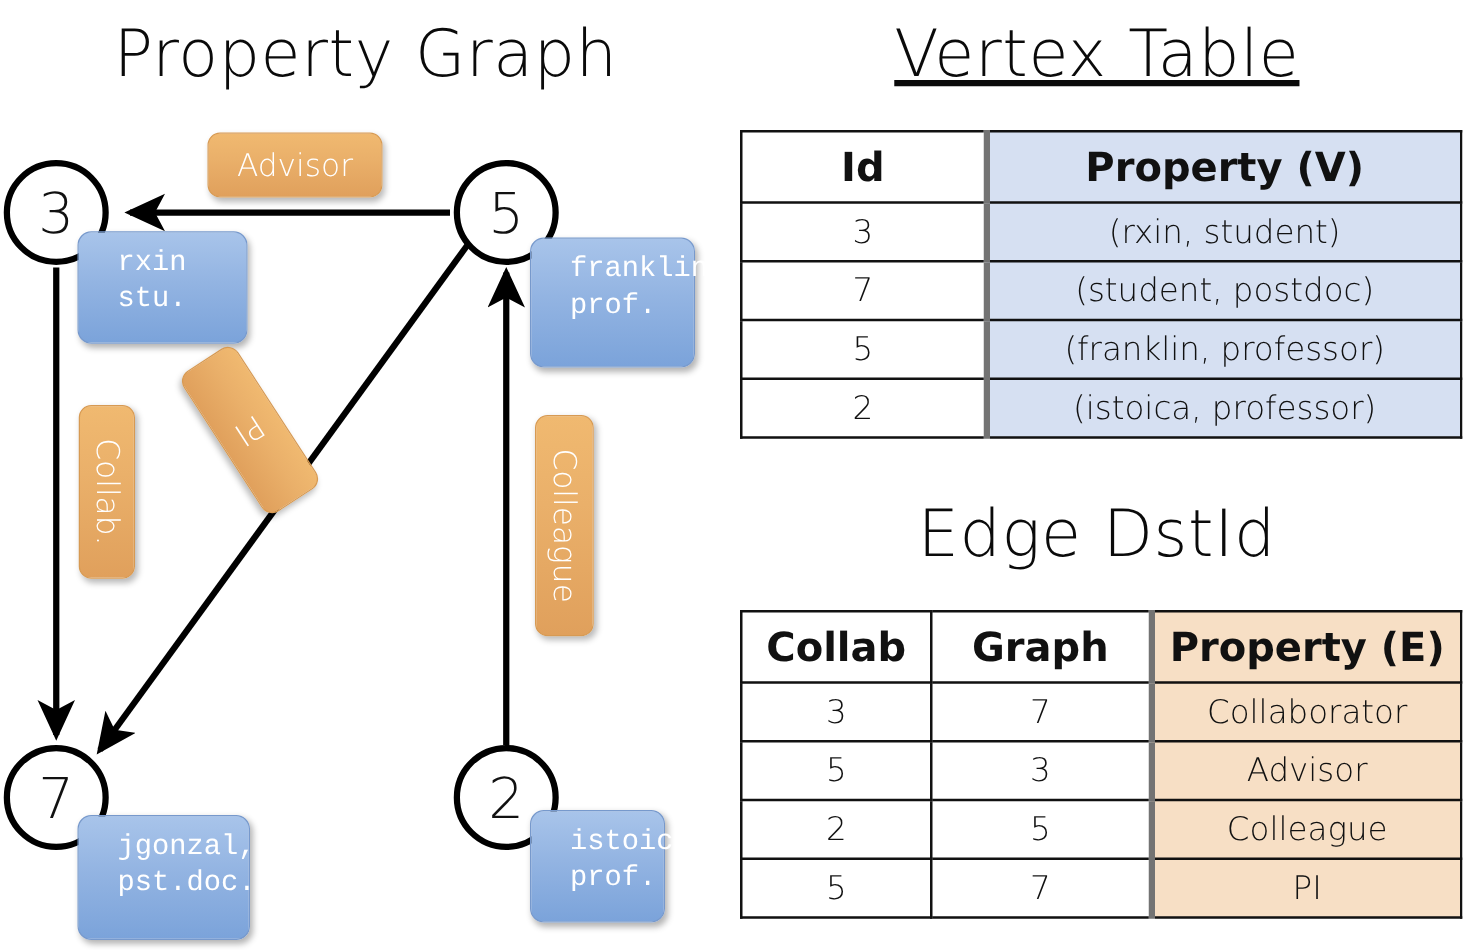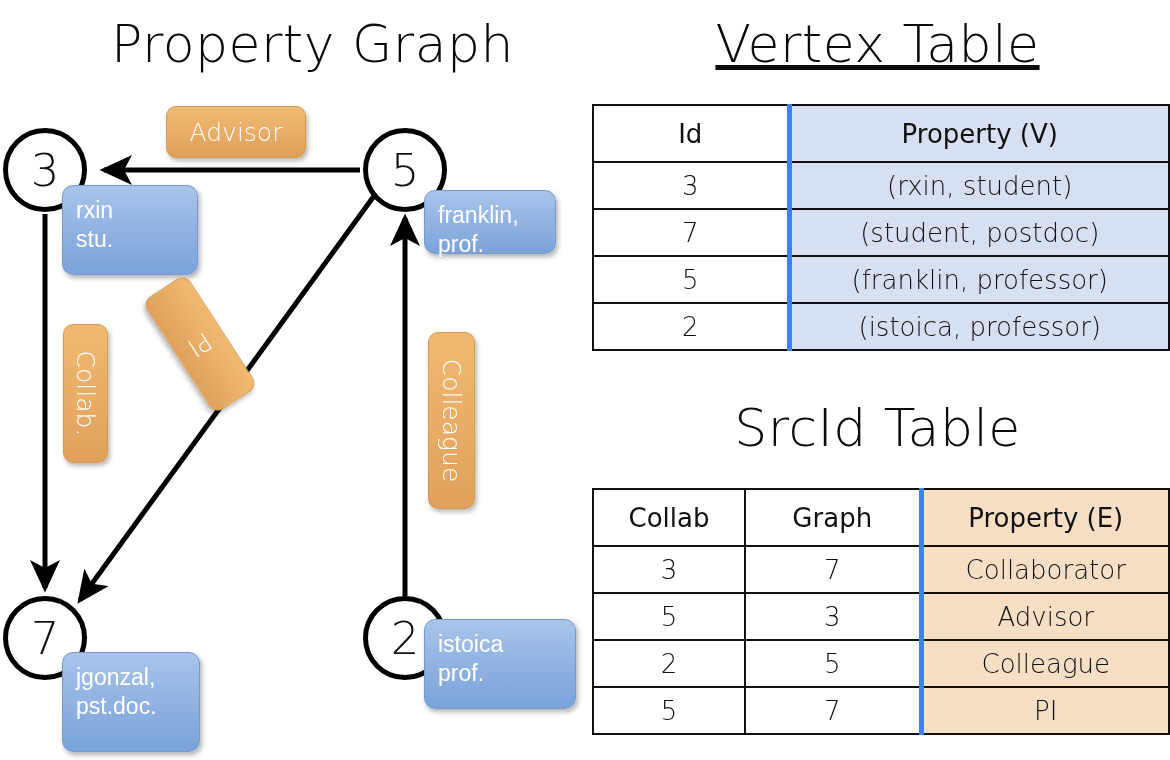--- a/index.html
+++ b/index.html
@@ -20,21 +20,21 @@
   .title {
     position: absolute;
     font-family: "DejaVu Sans", sans-serif;
     font-weight: 300;
     font-size: 52px;
     letter-spacing: 0.5px;
     color: #0a0a0a;
     white-space: nowrap;
     text-align: center;
   }
-  #title-property-graph { left: 0px;   top: 14px;  width: 585px; margin-left: 20px; }
+  #title-property-graph { left: 0px;   top: 14px;  width: 585px; }
   #title-vertex-table   { left: 585px; top: 14px;  width: 585px; text-decoration: underline; }
   #title-edge-table     { left: 585px; top: 398px; width: 585px; }
 
   
   #graph-panel {
     position: absolute;
     left: 0; top: 0;
     width: 585px; height: 760px;
   }
   #graph-svg {
@@ -66,32 +66,32 @@
   #node-2 { left: 363px; top: 596px; }
 
   
   .prop-box {
     position: absolute;
     border-radius: 11px;
     background: linear-gradient(to bottom, #a8c4ea 0%, #93b4e2 45%, #7ba3da 100%);
     border: 1px solid #7799cc;
     box-shadow: 2px 3px 5px rgba(0,0,0,0.30);
     color: #ffffff;
-    font-family: Liberation Sans, sans-serif;
+    font-family: Liberation Mono, monospace;
     font-weight: 300;
     font-size: 23px;
     line-height: 1.28;
-    padding: 10px 0 10px 13px;
+    padding: 10px 0 10px 31px;
     box-sizing: border-box;
     white-space: pre-line;
   }
   #prop-rxin     { left: 62px;  top: 185px; width: 136px; height: 90px; }
-  #prop-franklin { left: 424px; top: 190px; width: 132px; height: 64px; }
+  #prop-franklin { left: 424px; top: 190px; width: 132px; height: 104px; }
   #prop-jgonzal  { left: 62px;  top: 652px; width: 138px; height: 100px; }
-  #prop-istoica  { left: 424px; top: 619px; width: 152px; height: 90px; }
+  #prop-istoica  { left: 424px; top: 648px; width: 108px; height: 90px; }
 
   
   .edge-label {
     position: absolute;
     border-radius: 10px;
     background: linear-gradient(to bottom, #f0b970 0%, #eab06a 40%, #e0a05c 100%);
     border: 1px solid #d79a53;
     box-shadow: 2px 3px 5px rgba(0,0,0,0.28);
     color: #ffffff;
     font-family: "DejaVu Sans", sans-serif;
@@ -143,47 +143,47 @@
     text-align: center;
     font-weight: 300;
     font-size: 26px;
     color: #111111;
     padding: 0;
     height: 45px;
     vertical-align: middle;
     background: #ffffff;
   }
   .data-table th {
-    font-weight: normal;
-    font-size: 26px;
+    font-weight: bold;
+    font-size: 32px;
     height: 55px;
   }
   .data-table .sep-left {
-    border-left: 5px solid #3b82f6;
+    border-left: 5px solid #737373;
   }
   .hl-blue { background: #d6e0f2 !important; }
   .hl-peach { background: #f7dfc5 !important; }
 
   #vertex-table { left: 592px; top: 104px; width: 576px; }
   #vertex-table col.c-id   { width: 196px; }
   #vertex-table col.c-prop { width: 380px; }
 
   #edge-table { left: 592px; top: 488px; width: 576px; }
   #edge-table col.c-src  { width: 152px; }
   #edge-table col.c-dst  { width: 176px; }
   #edge-table col.c-prop { width: 248px; }
 </style>
 </head>
 <body>
 
 <div class="title" id="title-property-graph">Property Graph</div>
 
 <div class="title" id="title-vertex-table">Vertex Table</div>
 
-<div class="title" id="title-edge-table">SrcId Table</div>
+<div class="title" id="title-edge-table">Edge DstId</div>
 
 <div id="graph-panel">
 
   <svg id="graph-svg" viewBox="0 0 585 760">
     <defs>
       <marker id="arrowhead" markerWidth="7" markerHeight="7" refX="5.6" refY="3" orient="auto" markerUnits="strokeWidth">
         <path d="M0,0 L6.5,3 L0,6 L1.6,3 Z" fill="#000000"></path>
       </marker>
     </defs>
 

